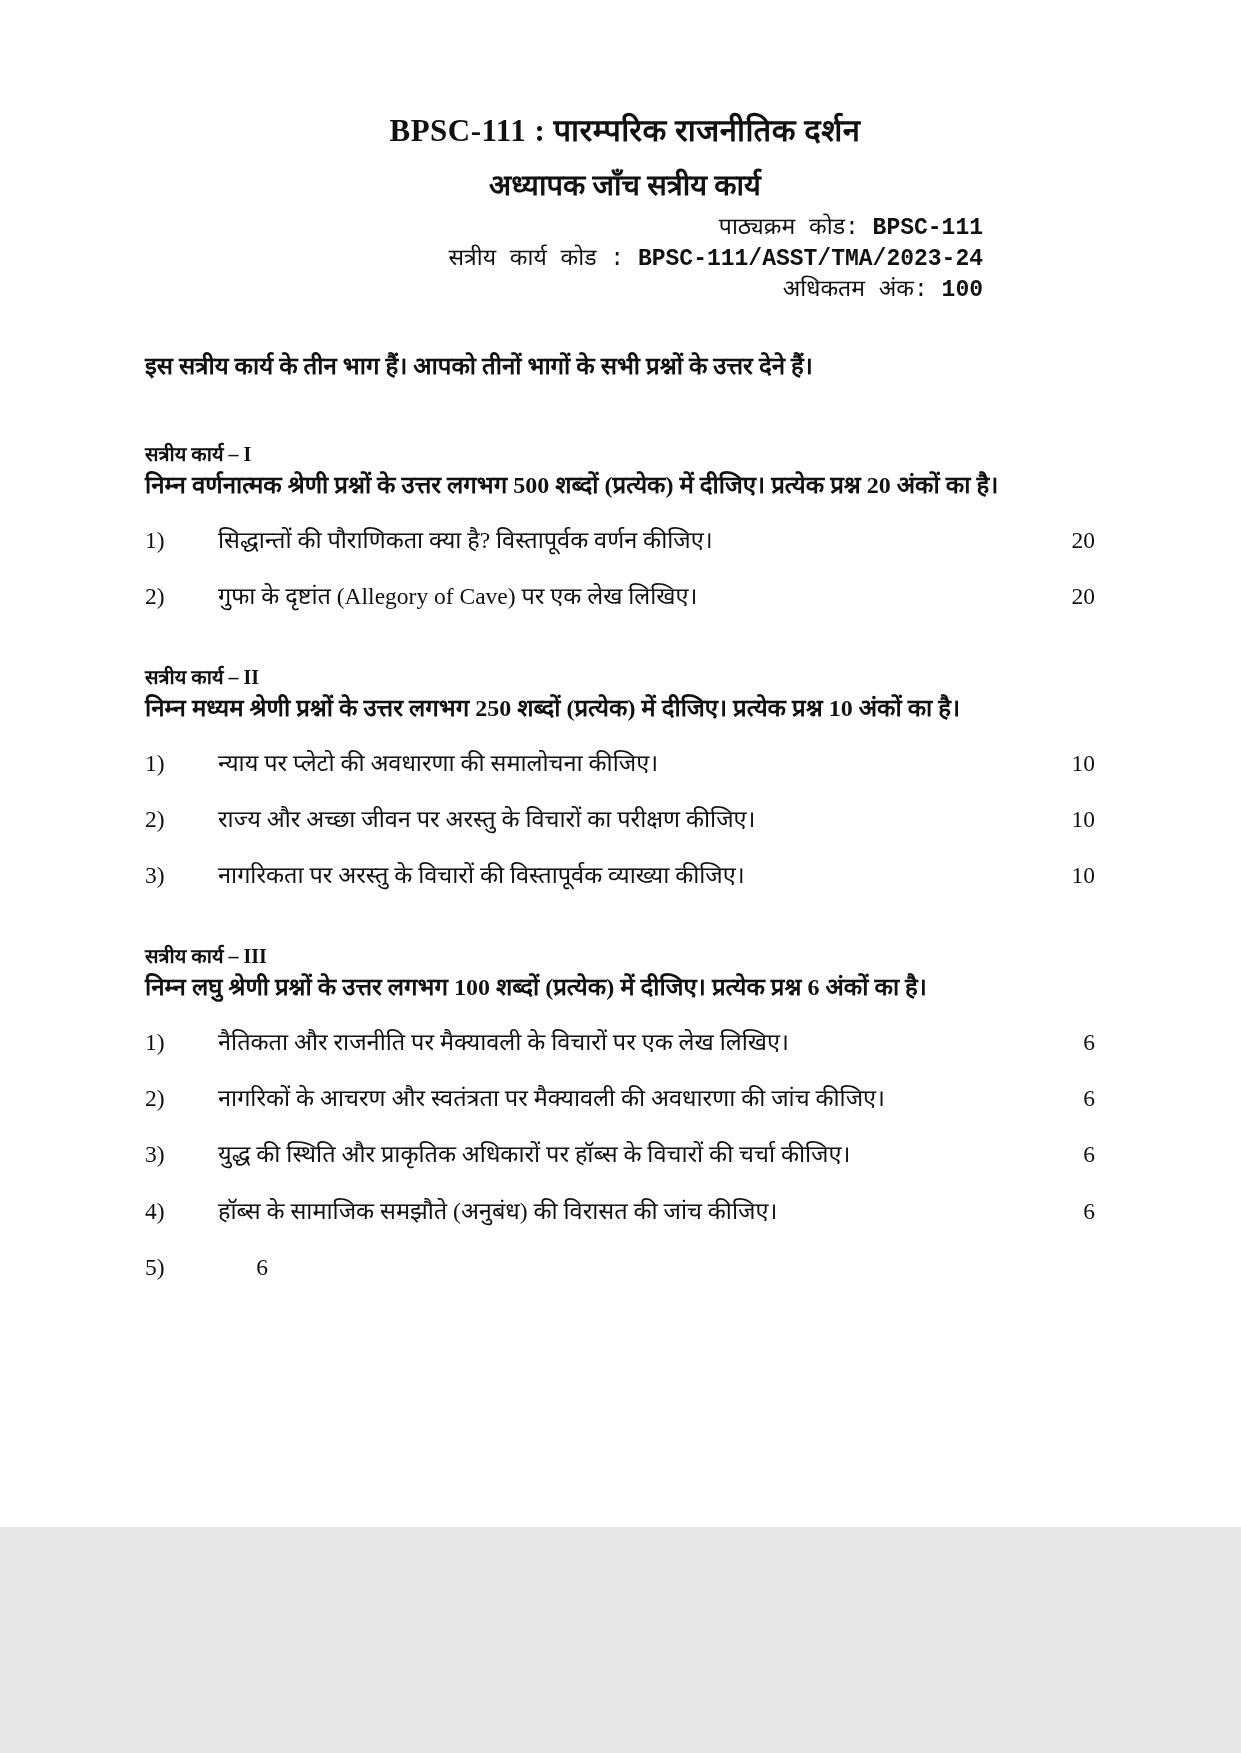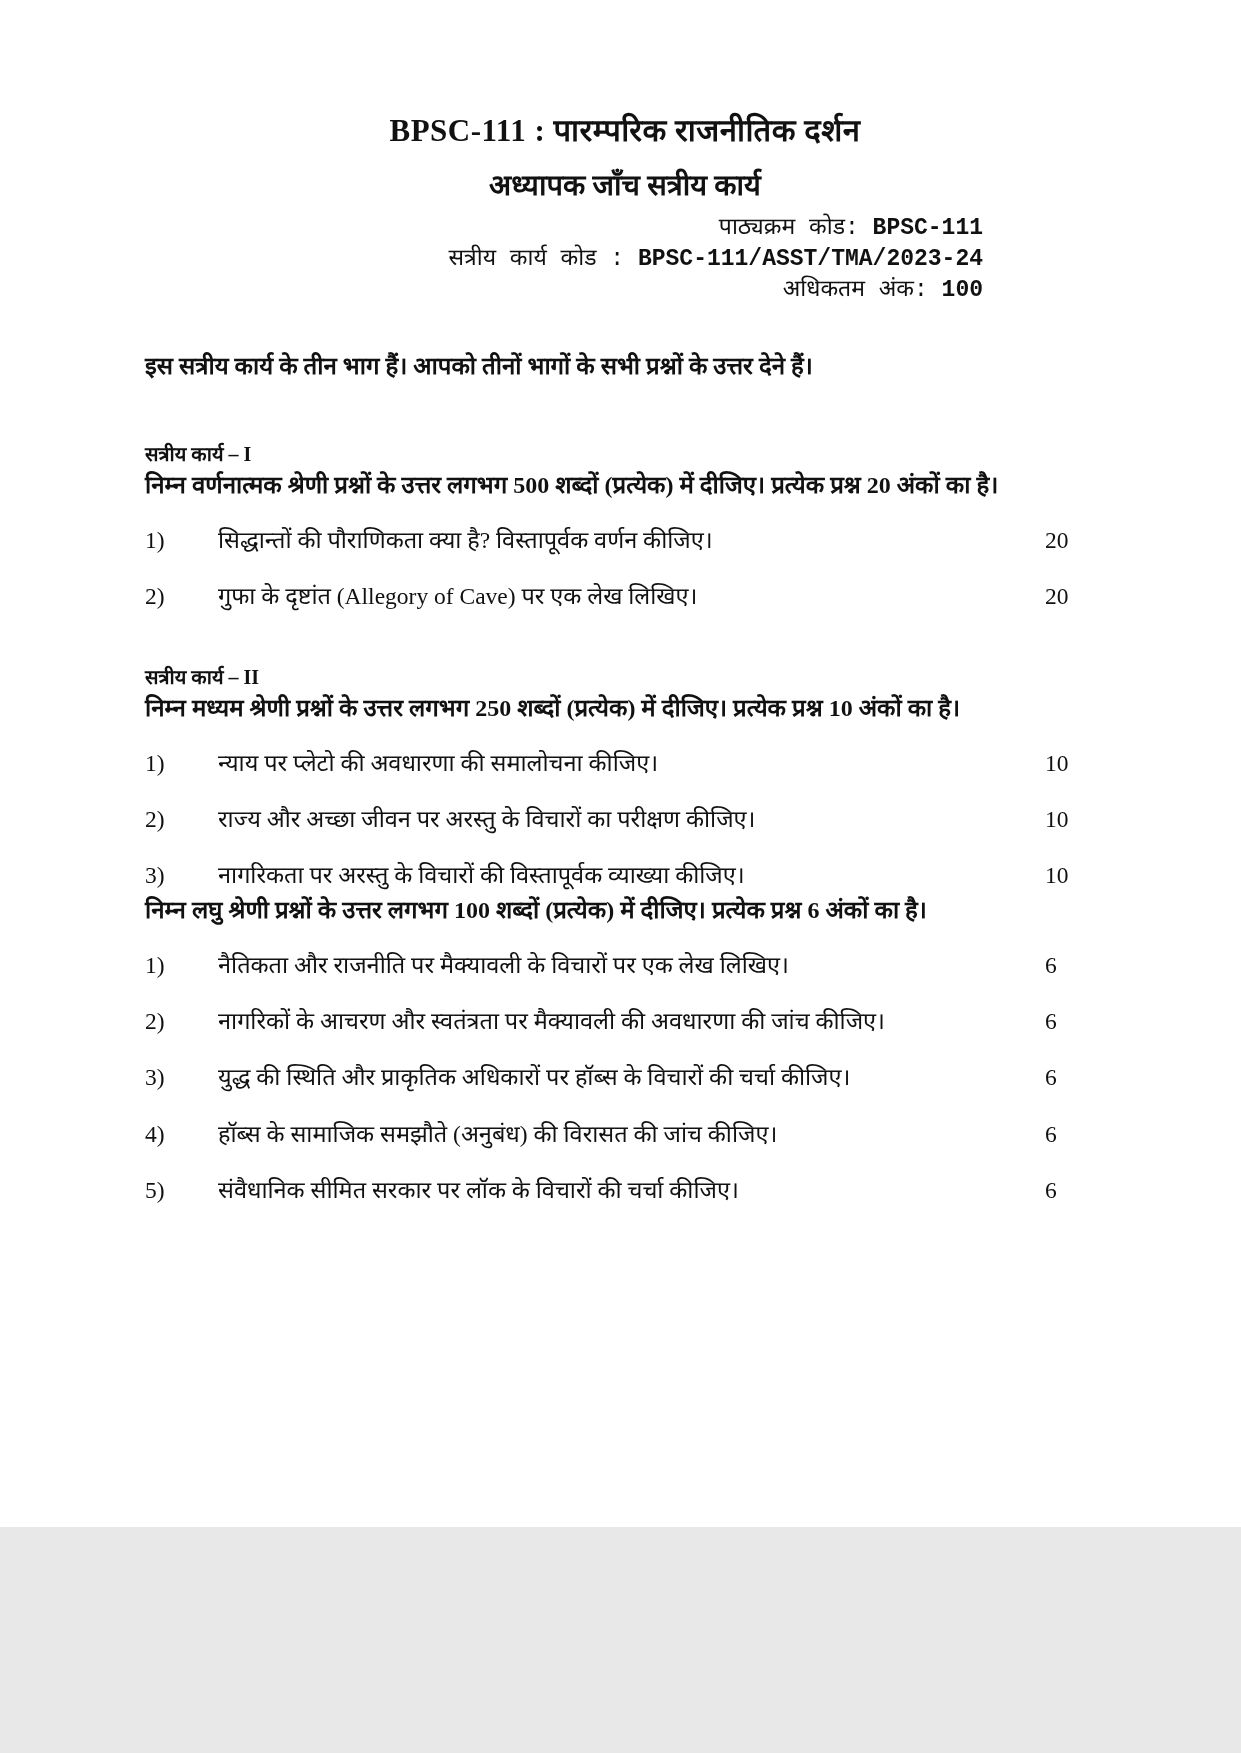--- a/index.html
+++ b/index.html
@@ -54,21 +54,21 @@
   .sec-instruction { }
   .q-row {
     display: flex;
     margin-top: 22px;
     font-size: 23.5px;
     line-height: 1.45;
   }
   .q-row.first { margin-top: 20px; }
   .q-num { flex: none; width: 73px; }
   .q-text { flex: 1; padding-right: 24px; }
-  .q-marks { flex: none; width: 50px; text-align: left; padding-right: 10px; }
+  .q-marks { flex: none; width: 50px; text-align: right; padding-right: 10px; }
   .page-number {
     position: absolute;
     left: 0;
     right: 0;
     top: 1642px;
     text-align: center;
     font-size: 23px;
   }
 </style>
 </head>
@@ -125,20 +125,21 @@
       <span class="q-marks">10</span>
     </div>
     <div class="q-row">
       <span class="q-num">3)</span>
       <span class="q-text">नागरिकता पर अरस्तु के विचारों की विस्तापूर्वक व्याख्या कीजिए।</span>
       <span class="q-marks">10</span>
     </div>
   </section>
 
   <section>
+    <h3 class="sec-heading">सत्रीय कार्य – III</h3>
     <p class="instruction sec-instruction">निम्न लघु श्रेणी प्रश्नों के उत्तर लगभग 100 शब्दों (प्रत्येक) में दीजिए। प्रत्येक प्रश्न 6 अंकों का है।</p>
     <div class="q-row first">
       <span class="q-num">1)</span>
       <span class="q-text">नैतिकता और राजनीति पर मैक्यावली के विचारों पर एक लेख लिखिए।</span>
       <span class="q-marks">6</span>
     </div>
     <div class="q-row">
       <span class="q-num">2)</span>
       <span class="q-text">नागरिकों के आचरण और स्वतंत्रता पर मैक्यावली की अवधारणा की जांच कीजिए।</span>
       <span class="q-marks">6</span>
@@ -148,20 +149,19 @@
       <span class="q-text">युद्ध की स्थिति और प्राकृतिक अधिकारों पर हॉब्स के विचारों की चर्चा कीजिए।</span>
       <span class="q-marks">6</span>
     </div>
     <div class="q-row">
       <span class="q-num">4)</span>
       <span class="q-text">हॉब्स के सामाजिक समझौते (अनुबंध) की विरासत की जांच कीजिए।</span>
       <span class="q-marks">6</span>
     </div>
     <div class="q-row">
       <span class="q-num">5)</span>
-      <span class="q-text">संवैधानिक सीमित सरकार पर लॉक के विचारों की चर्चा कीजिए।</span>
       <span class="q-marks">6</span>
     </div>
   </section>
 
   <div class="page-number">3</div>
 
 </div>
 
 </body></html>

